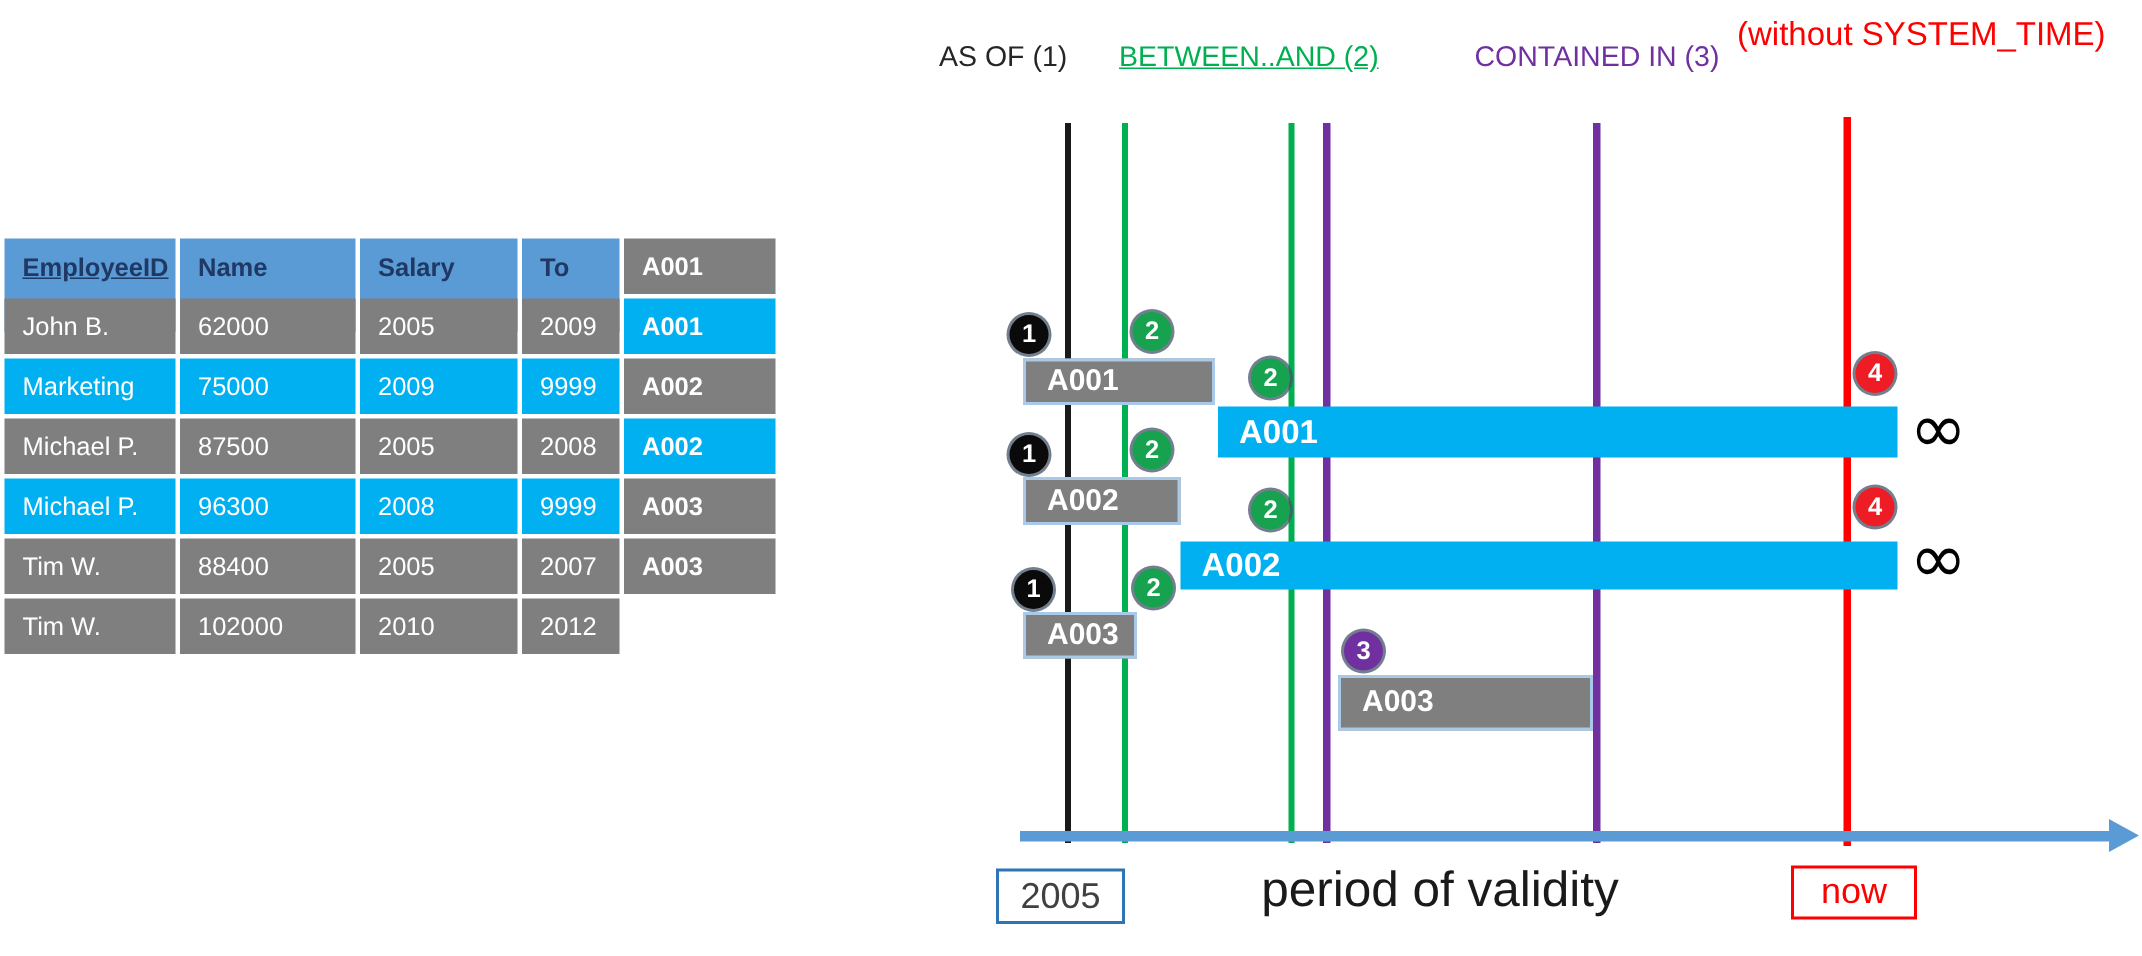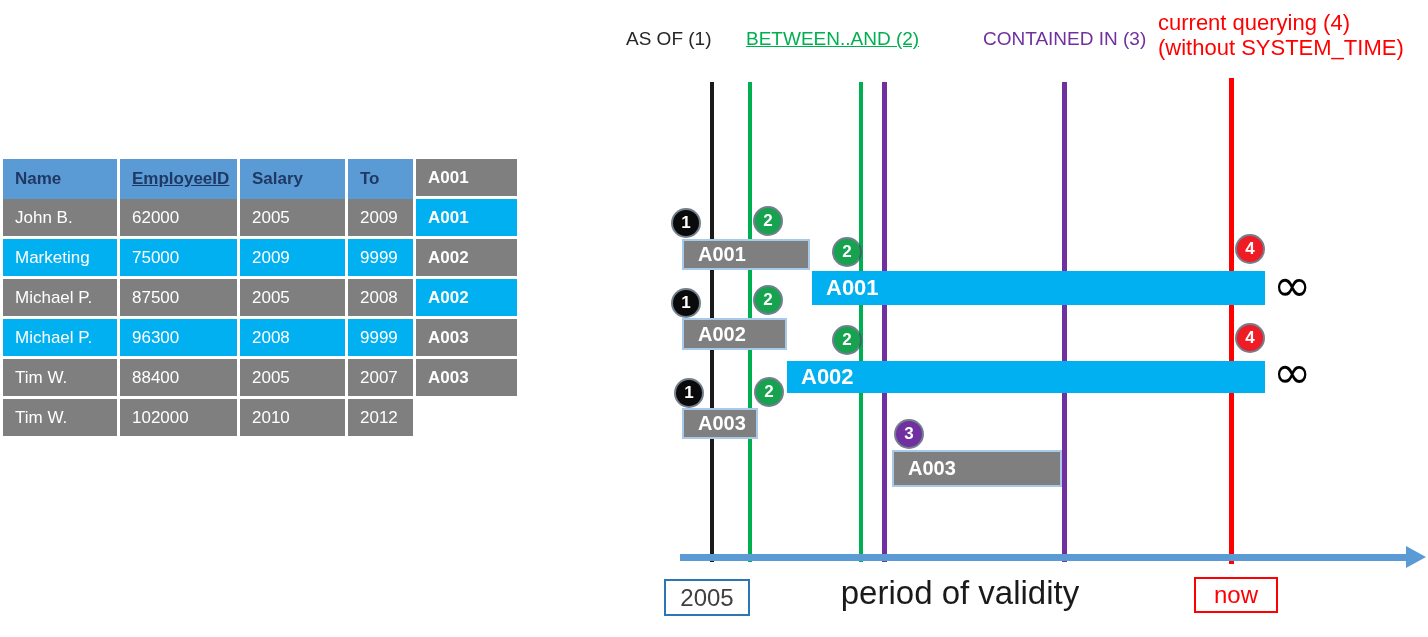--- a/index.html
+++ b/index.html
@@ -61,22 +61,22 @@
   .axis-title{position:absolute;left:820px;top:574px;width:280px;text-align:center;
     color:#1a1a1a;font-size:33px;}
   .now-box{position:absolute;left:1194px;top:577px;width:84px;height:36px;border:2px solid #FF0000;
     box-sizing:border-box;display:flex;align-items:center;justify-content:center;
     color:#FF0000;font-size:24px;}
 </style>
 </head>
 <body>
 
 <div class="emp-table">
+  <div class="hcell"><span class="u">EmployeeID</span></div>
   <div class="hcell">Name</div>
-  <div class="hcell"><span class="u">EmployeeID</span></div>
   <div class="hcell">Salary</div>
   <div class="hcell">To</div>
 
   <div class="cell key row-gray">A001</div>
   <div class="cell row-gray">John  B.</div>
   <div class="cell row-gray">62000</div>
   <div class="cell row-gray">2005</div>
   <div class="cell row-gray">2009</div>
 
   <div class="cell key row-cyan">A001</div>
@@ -107,21 +107,20 @@
   <div class="cell row-gray">Tim W.</div>
   <div class="cell row-gray">102000</div>
   <div class="cell row-gray">2010</div>
   <div class="cell row-gray">2012</div>
 </div>
 
 <div class="legend-label lbl-black abs" style="left:626px;top:28px;">AS OF (1)</div>
 <div class="legend-label lbl-green abs" style="left:746px;top:28px;text-decoration:underline;">BETWEEN..AND (2)</div>
 <div class="legend-label lbl-purple abs" style="left:955px;top:28px;margin-left:28px;">CONTAINED IN (3)</div>
 <div class="legend-label lbl-red abs" style="left:1158px;top:10px;">
-  <div>current querying (4)</div>
   <div>(without SYSTEM_TIME)</div>
 </div>
 
 <div class="vline vl-black" style="left:710px;"></div>
 <div class="vline vl-green" style="left:748px;"></div>
 <div class="vline vl-green" style="left:859px;"></div>
 <div class="vline vl-purple" style="left:882px;"></div>
 <div class="vline vl-purple" style="left:1062px;"></div>
 <div class="vline vl-red" style="left:1229px;"></div>
 

